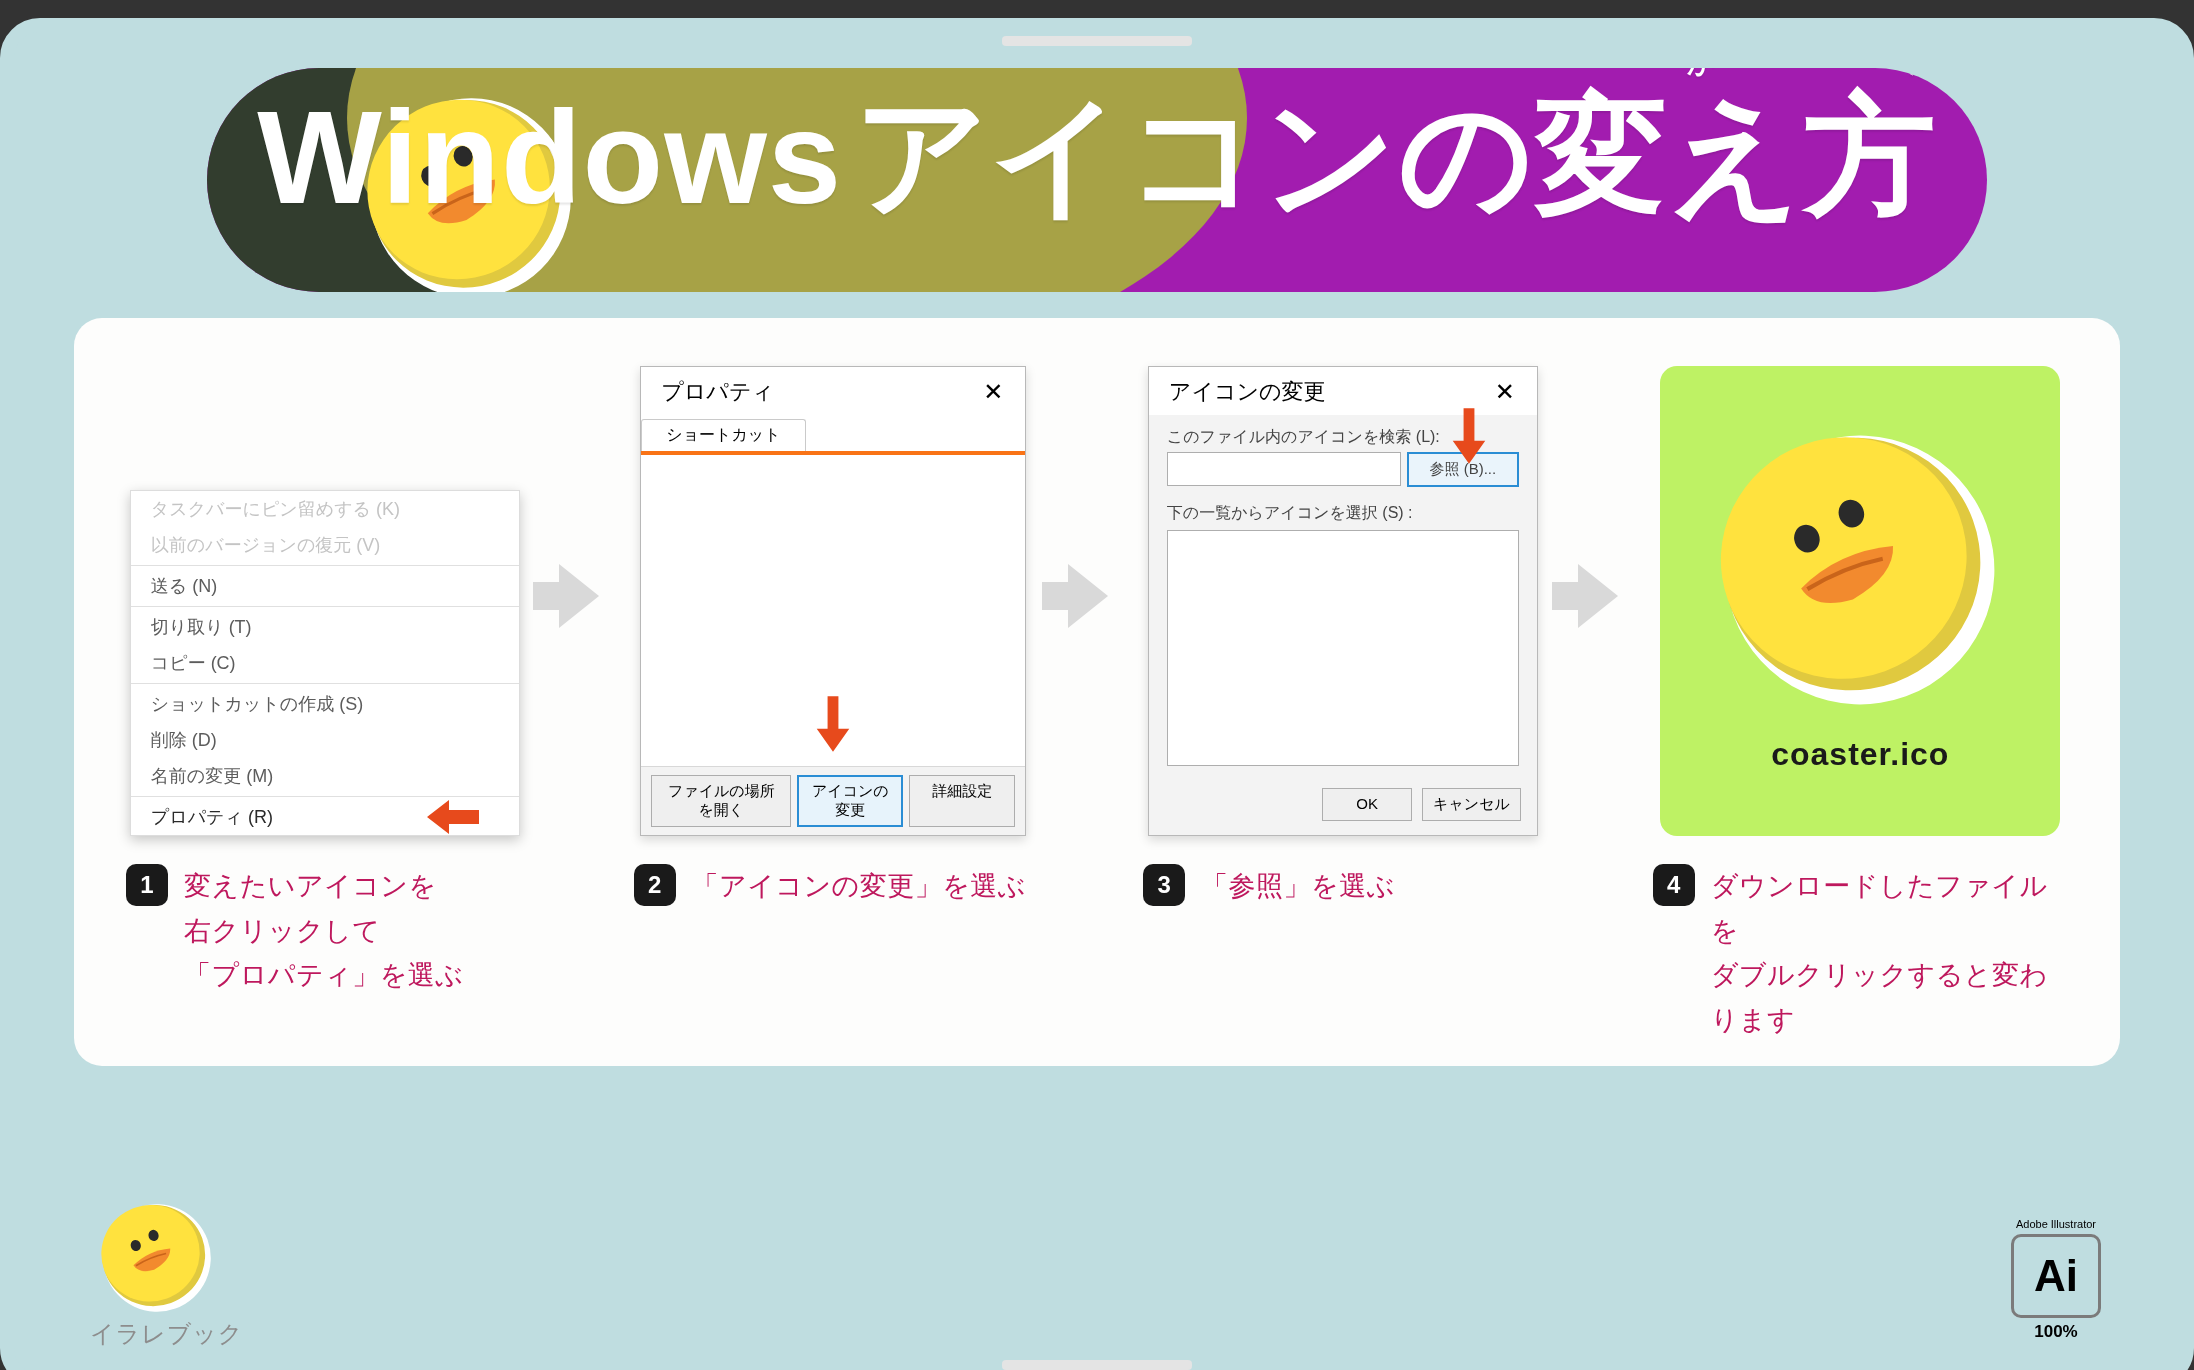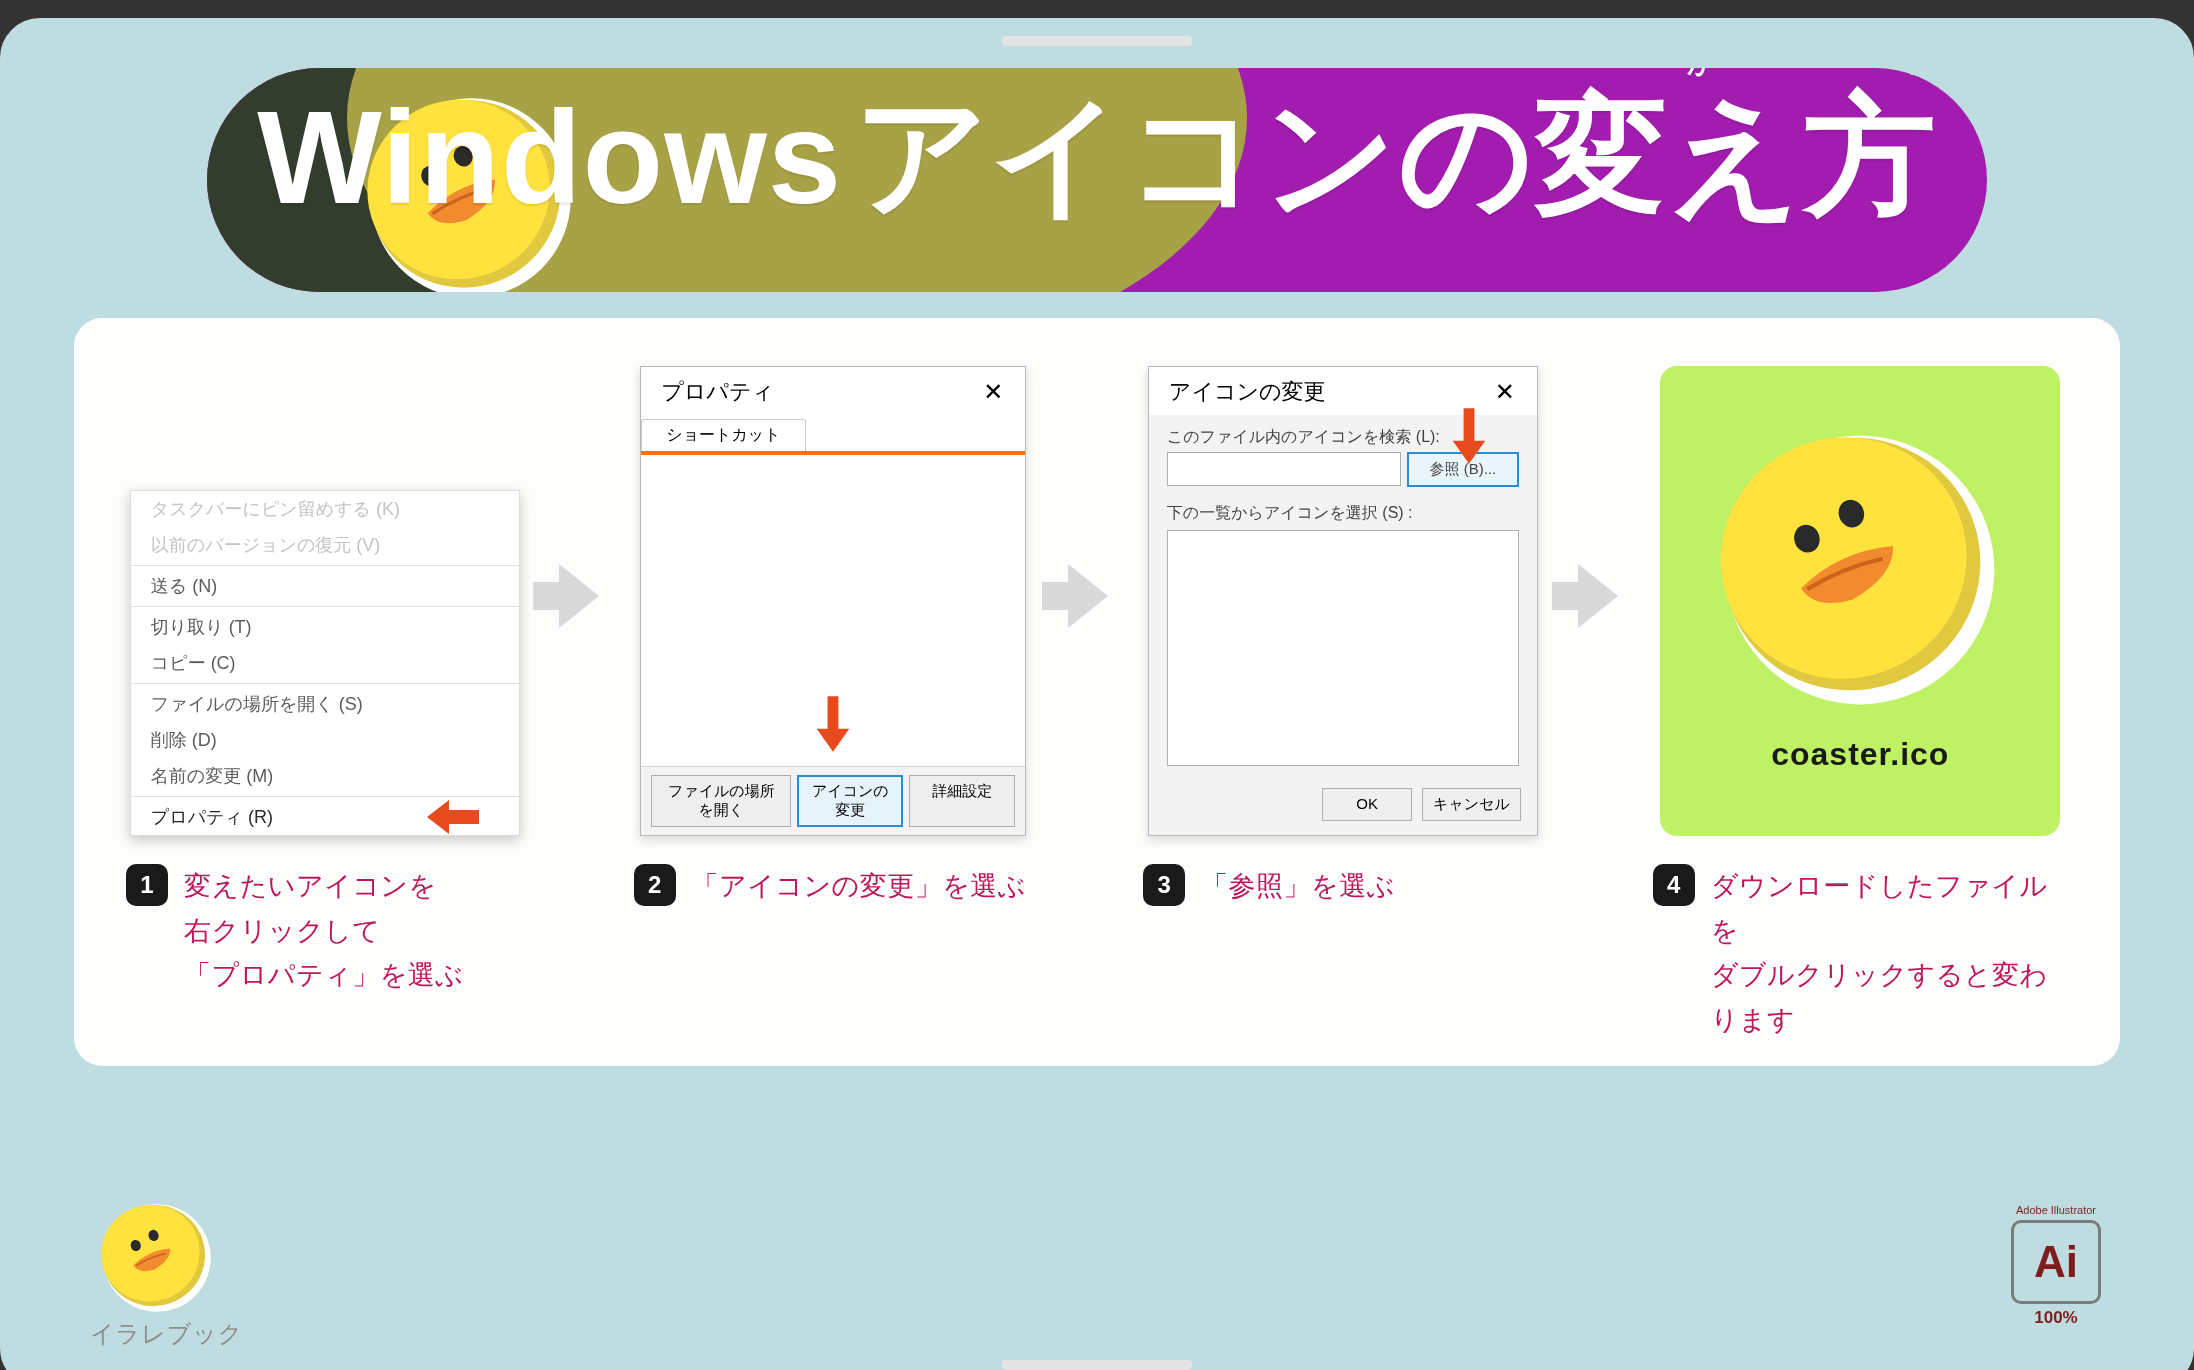--- a/index.html
+++ b/index.html
@@ -309,24 +309,24 @@
     left: 56px; bottom: 24px;
     display: flex;
     flex-direction: column;
     align-items: center;
     gap: 4px;
   }
   .footer-logo .sally-coin { width: 112px; height: 112px; transform: rotate(-20deg); }
   .footer-logo-text { font-size: 24px; color: #8d8d8d; letter-spacing: 1px; margin-left: 20px; }
   .ai-badge {
     position: absolute;
-    right: 70px; bottom: 46px;
+    right: 70px; bottom: 32px;
     width: 108px;
     text-align: center;
-    color: #7f1d1d;
+    color: #000000;
     font-size: 12px;
   }
   .ai-badge .label { font-size: 11px; margin-bottom: 4px; }
   .ai-badge .square {
     width: 90px; height: 84px;
     margin: 0 auto;
     border: 3px solid #7b7b7b;
     border-radius: 10px;
     display: flex;
     align-items: center;
@@ -408,21 +408,21 @@
       <div class="step-panel-area">
         <div class="ctx-menu">
           <div class="ctx-item faded">タスクバーにピン留めする (K)</div>
           <div class="ctx-item faded">以前のバージョンの復元 (V)</div>
           <div class="ctx-sep"></div>
           <div class="ctx-item">送る (N)</div>
           <div class="ctx-sep"></div>
           <div class="ctx-item">切り取り (T)</div>
           <div class="ctx-item">コピー (C)</div>
           <div class="ctx-sep"></div>
-          <div class="ctx-item">ファイルの場所を開く (S)</div>
+          <div class="ctx-item">ショットカットの作成 (S)</div>
           <div class="ctx-item">削除 (D)</div>
           <div class="ctx-item">名前の変更 (M)</div>
           <div class="ctx-sep"></div>
           <div class="ctx-item highlight">
             <span>プロパティ (R)</span>
             <span class="orange-pointer" style="right:40px;top:1px">
               <svg viewBox="0 0 52 34">
                   <use href="#orange-left-arrow"></use>
                 </svg>
             </span>

